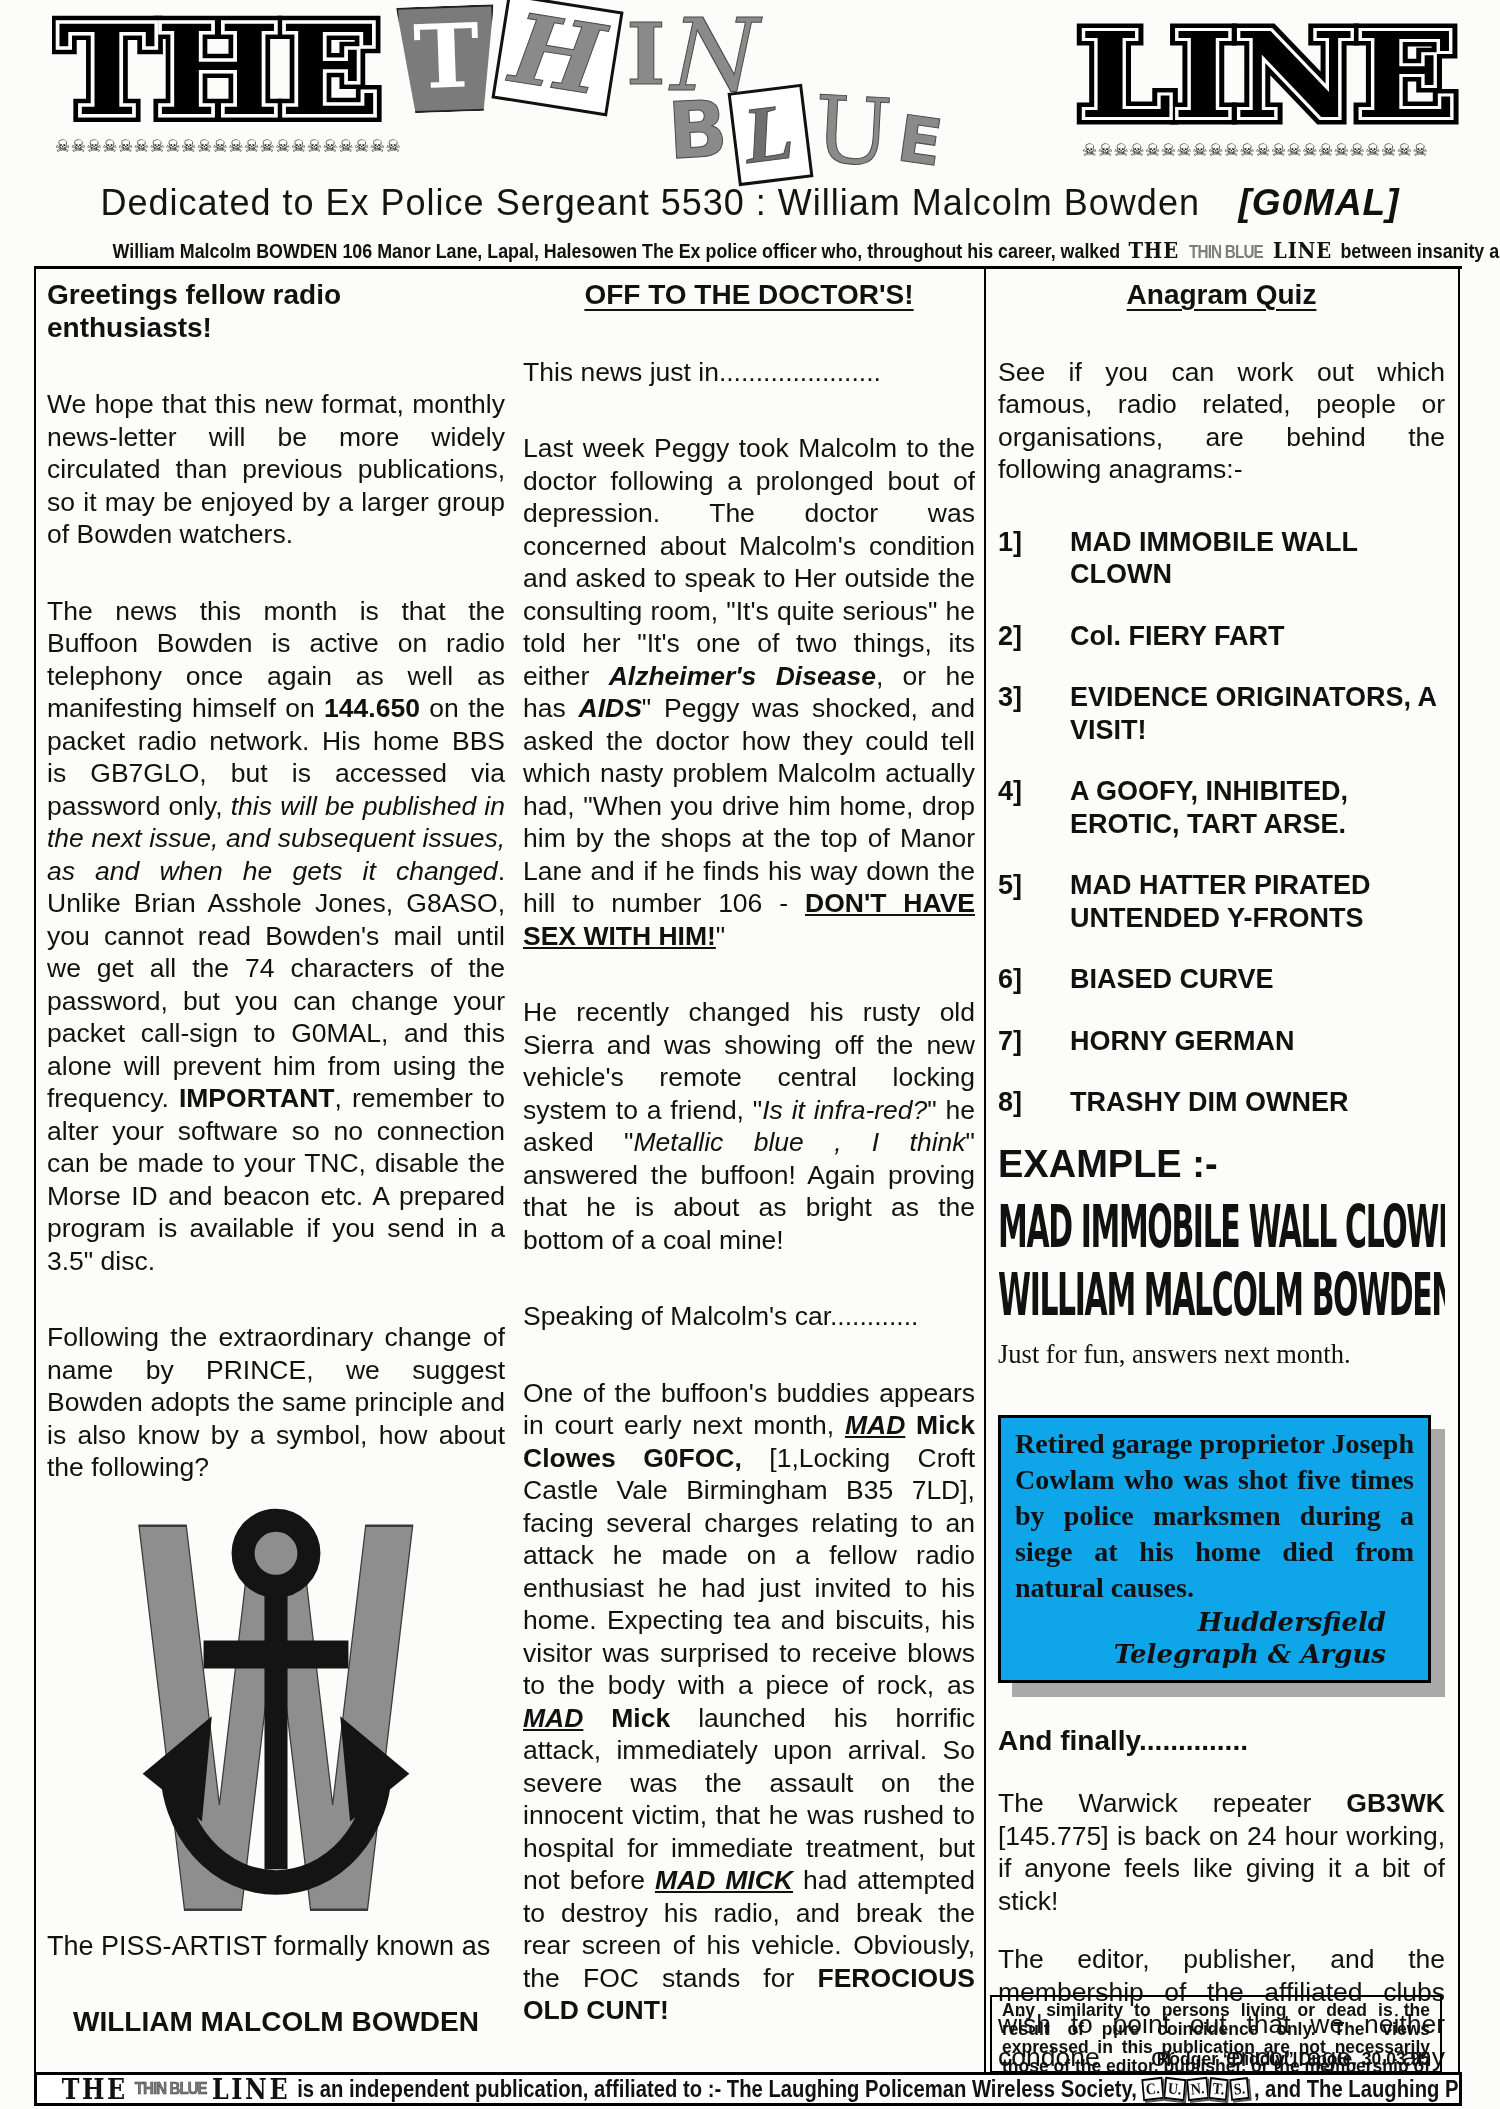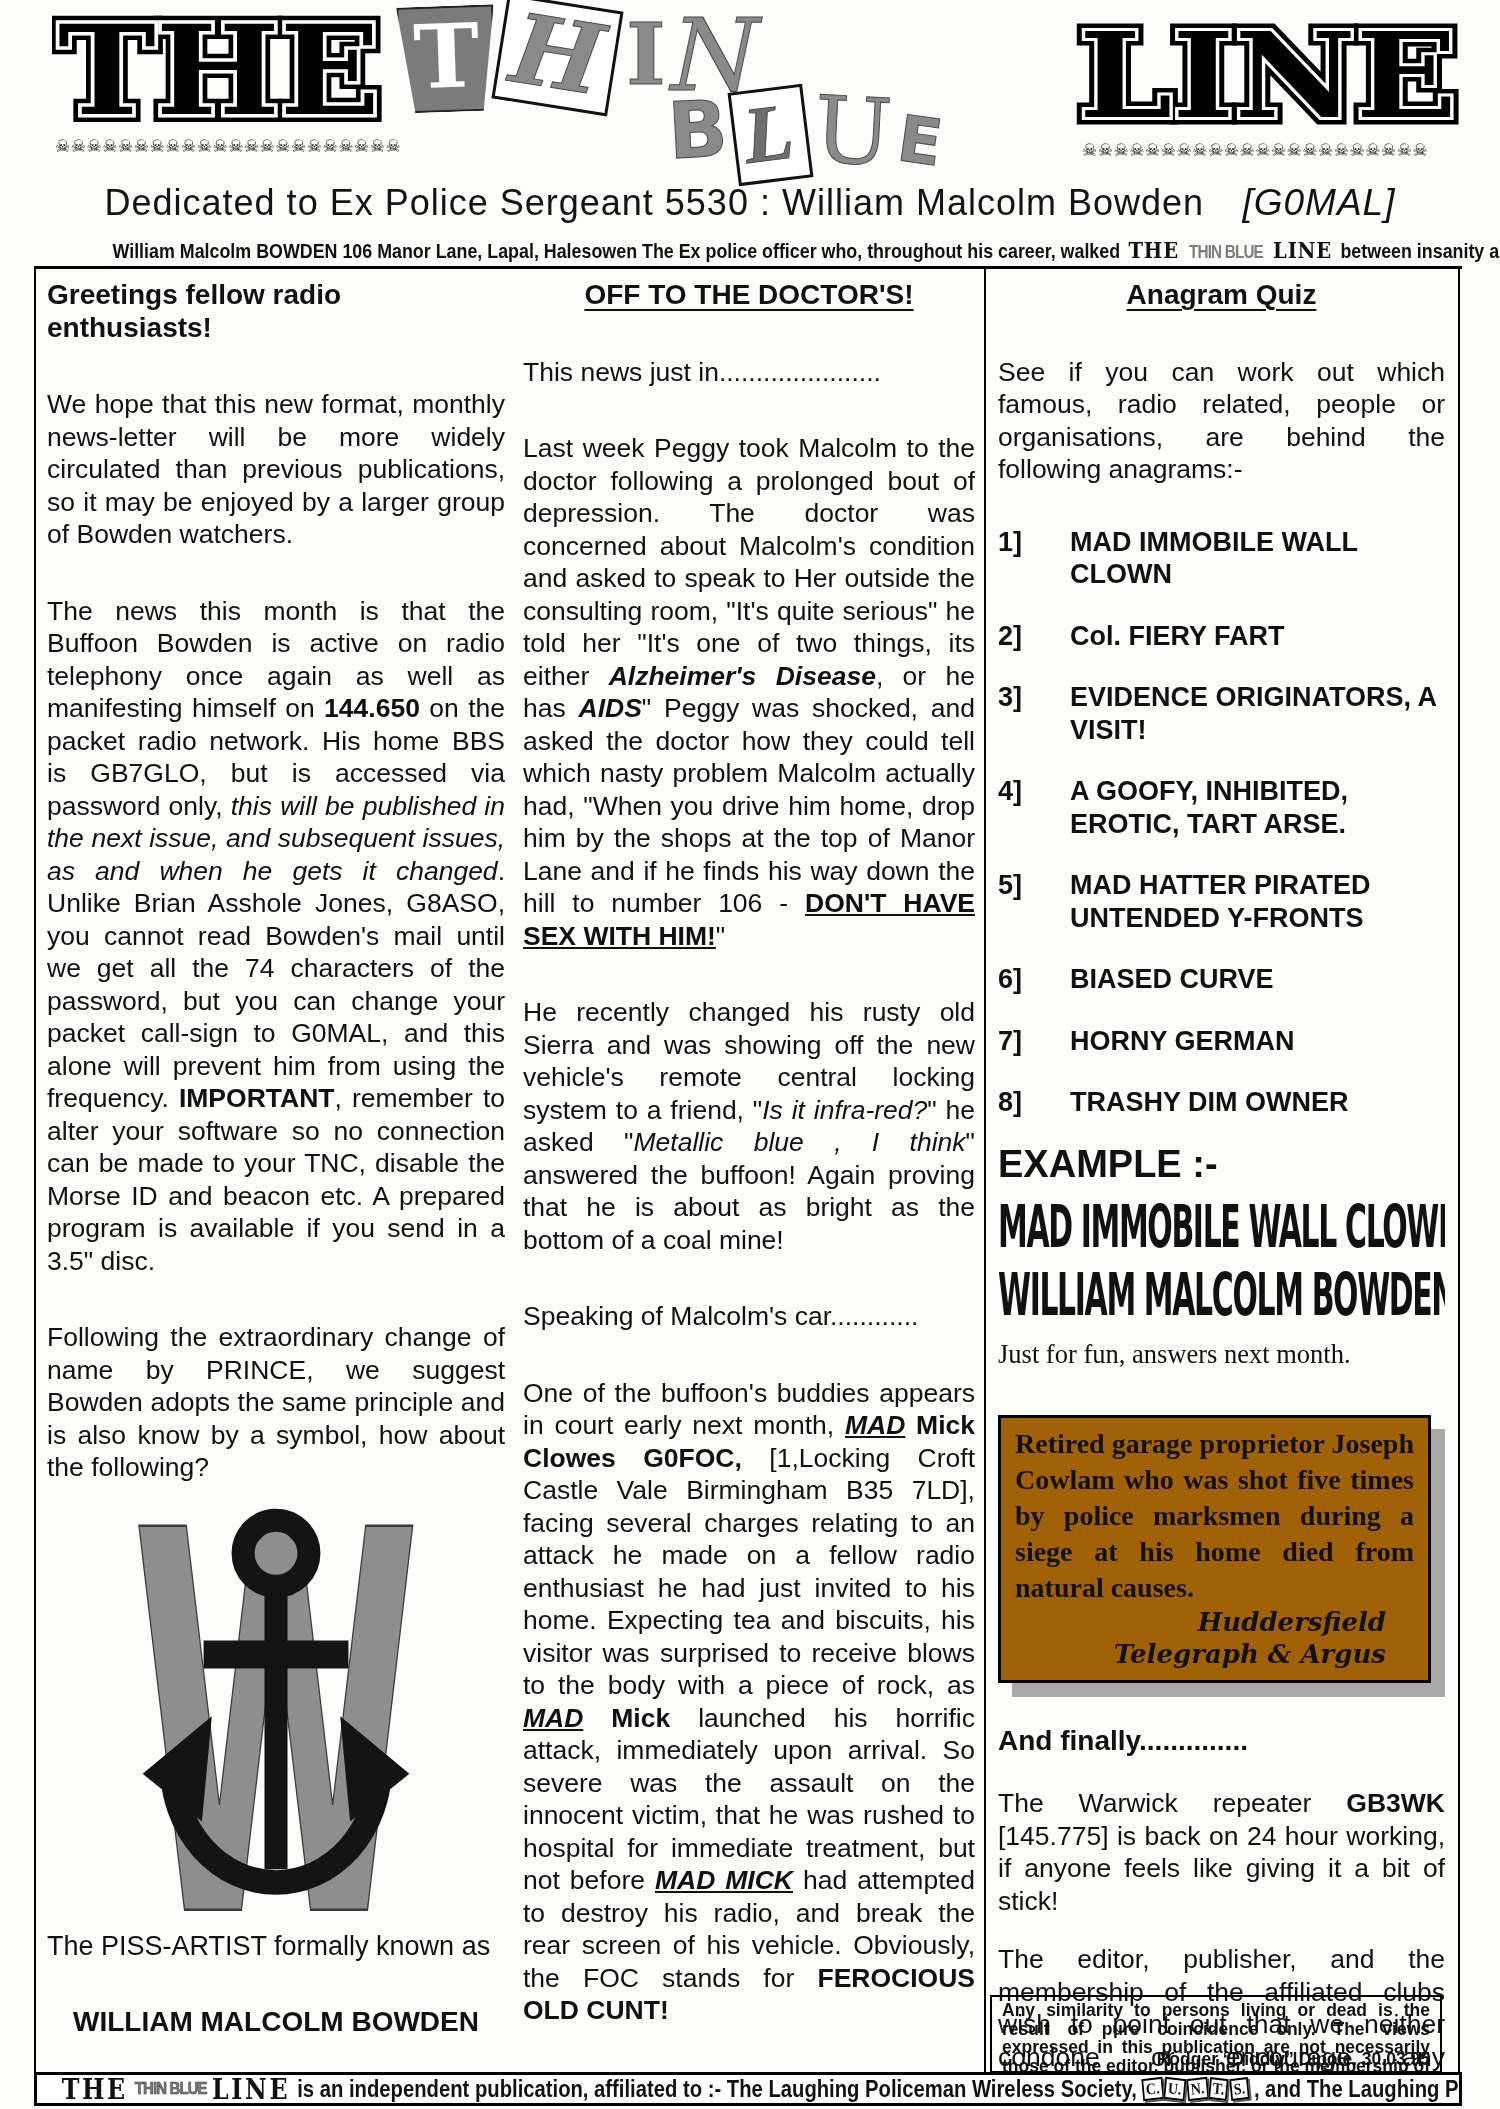--- a/index.html
+++ b/index.html
@@ -35,21 +35,21 @@
     font-family:"Liberation Serif",serif;font-style:italic;font-weight:bold;font-size:80px;line-height:84px;
     background:#fff;border:3px solid #111;padding:0 12px 4px 8px;transform:rotate(-7deg);color:#6f6f6f;
   }
   .blue .rl:nth-child(3){font-family:"DejaVu Serif",serif;font-size:92px;line-height:88px;transform:rotate(3deg);}
   .blue .rl:nth-child(4){font-family:"DejaVu Sans",sans-serif;font-weight:bold;font-size:64px;line-height:78px;transform:rotate(8deg);margin-top:14px;}
   .skulls{position:absolute;font-family:"DejaVu Sans",sans-serif;font-size:17px;letter-spacing:0.5px;color:#000;}
   .skulls.left{left:55px;top:136px;width:345px;}
   .skulls.right{left:1082px;top:140px;width:390px;}
   .dedication-row{position:absolute;top:182px;left:0;width:1500px;text-align:center;white-space:nowrap;}
   .dedication{font-size:36px;letter-spacing:1px;color:#141414;}
-  .callsign{font-weight:normal;font-style:italic;font-size:37px;margin-left:34px;letter-spacing:1px;text-align:right;}
+  .callsign{font-weight:bold;font-style:italic;font-size:37px;margin-left:34px;letter-spacing:1px;text-align:right;}
   .strapline{position:absolute;top:236px;left:0;width:1500px;text-align:center;white-space:nowrap;
     font-weight:bold;font-size:21px;transform:scaleX(0.85);transform-origin:center;}
   .mini-the{font-family:"DejaVu Serif",serif;font-weight:bold;font-size:23px;letter-spacing:1px;margin:0 4px;}
   .mini-mid{color:#7d7d7d;font-weight:bold;font-size:18px;letter-spacing:-1px;margin:0 2px;}
   
   .rule-top{position:absolute;left:34px;top:266px;width:1428px;height:3px;background:#000;}
   .border-left{position:absolute;left:34px;top:266px;width:2px;height:1806px;background:#000;}
   .border-right{position:absolute;left:1458px;top:266px;width:2px;height:1806px;background:#000;}
   .divider{position:absolute;left:984px;top:266px;width:2px;height:1806px;background:#000;}
   
@@ -71,21 +71,21 @@
   
   .quiz-item{display:flex;margin:0 0 29px 0;font-weight:bold;font-size:27px;text-align:left;}
   .quiz-num{width:72px;flex:none;}
   .quiz-text{flex:1;}
   .example-label{font-weight:bold;font-size:38px;margin:8px 0 16px 0;text-align:left;}
   .display-line{white-space:nowrap;font-family:"DejaVu Sans",sans-serif;font-weight:bold;font-size:44px;
     display:inline-block;transform:scale(0.68,1.32);transform-origin:left center;letter-spacing:-2px;}
   .display-wrap{line-height:62px;margin:0 0 6px 0;text-align:left;}
   .example-note{font-size:26.5px;text-align:left;margin:2px 0 34px 0;font-family:Liberation Serif, serif;}
   
-  .clipping{border:3px solid #000;background:#a16207;box-shadow:14px 14px 0 #a9a9a9;
+  .clipping{border:3px solid #000;background:#0ea5e9;box-shadow:14px 14px 0 #a9a9a9;
     padding:8px 14px 10px 14px;margin:0 14px 42px 0;
     font-family:"Liberation Serif",serif;font-weight:bold;font-size:28px;line-height:36px;text-align:justify;}
   .clip-src{display:block;text-align:right;font-style:italic;font-weight:bold;font-size:26px;line-height:32px;
     font-family:"DejaVu Serif",serif;padding-right:28px;}
   .finally{font-weight:bold;font-size:28px;text-align:left;margin:0 0 30px 0;}
   
   .disclaimer{position:absolute;left:990px;top:1995px;width:452px;height:78px;border:2px solid #000;
     padding:4px 10px;box-sizing:border-box;font-weight:bold;font-size:17.5px;line-height:18.5px;text-align:justify;}
   .disc-sig{position:absolute;right:10px;bottom:3px;font-weight:bold;font-size:17.5px;}
   

